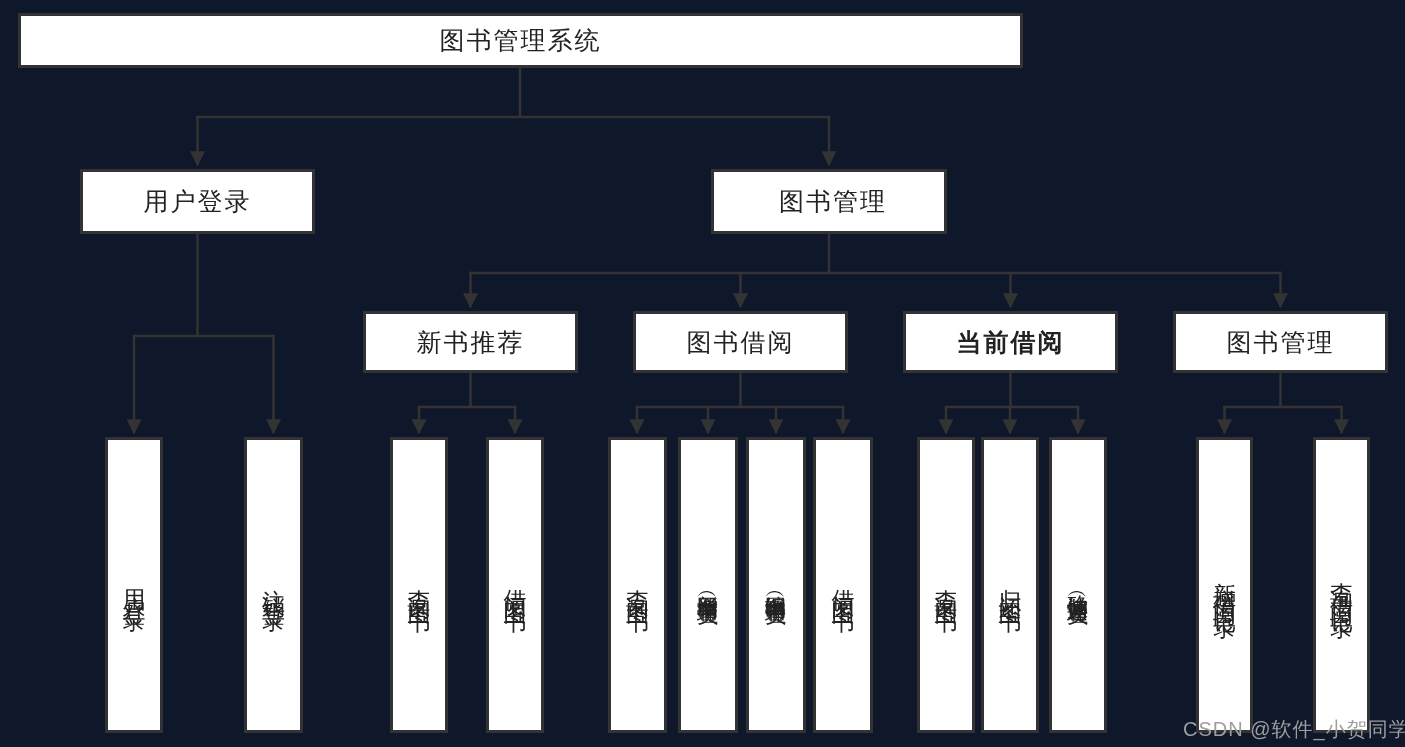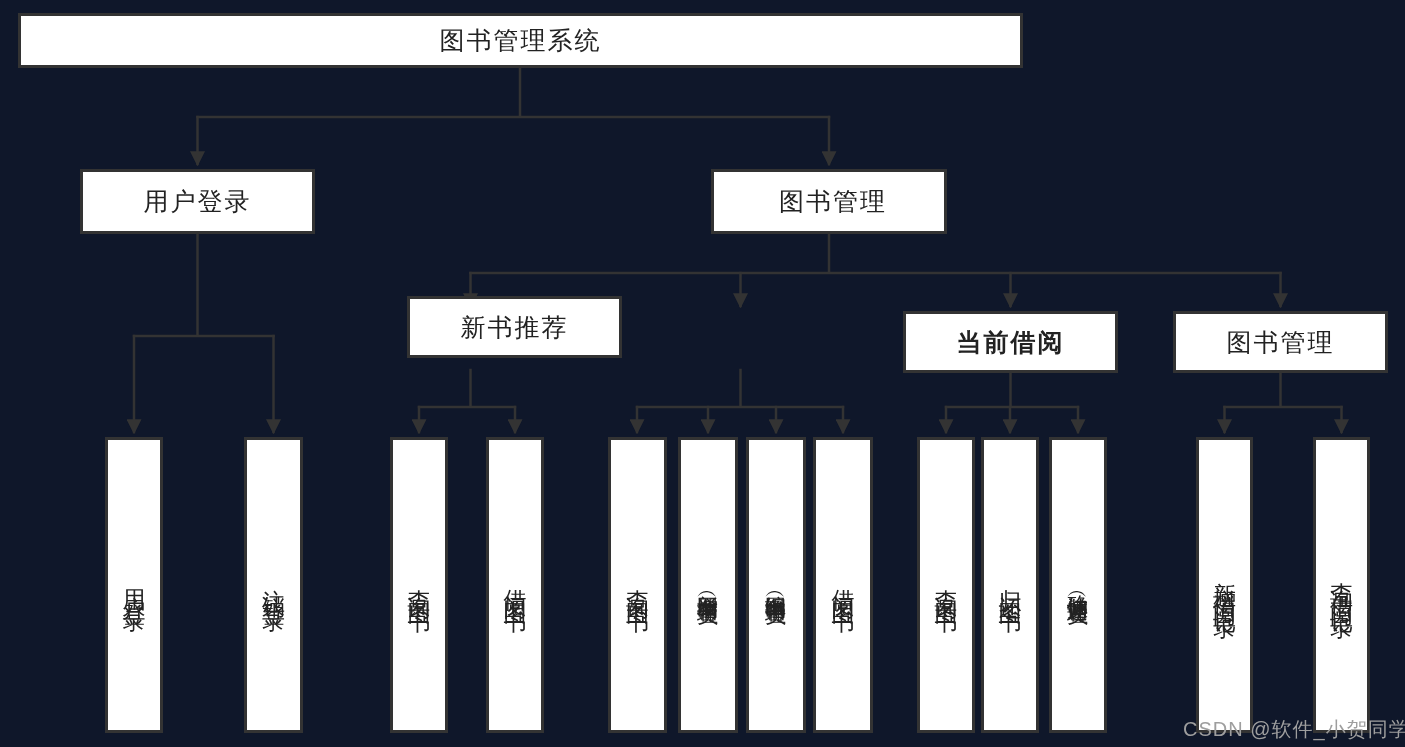--- a/index.html
+++ b/index.html
@@ -112,22 +112,25 @@
     <span class="hlabel">图书管理系统</span>
   </div>
 
   <div class="node" style="left:80px; top:169px; width:235px; height:65px;">
     <span class="hlabel">用户登录</span>
   </div>
   <div class="node" style="left:711px; top:169px; width:236px; height:65px;padding-left:8px;">
     <span class="hlabel">图书管理</span>
   </div>
 
-  <div class="node" style="left:363px; top:296px; width:215px; height:62px;margin-left:44px;">
+  <div class="node" style="left:363px; top:311px; width:215px; height:62px;">
     <span class="hlabel">新书推荐</span>
+  </div>
+  <div class="node" style="left:633px; top:311px; width:215px; height:62px;">
+    <span class="hlabel">图书借阅</span>
   </div>
   <div class="node" style="left:903px; top:311px; width:215px; height:62px;font-weight:bold;">
     <span class="hlabel">当前借阅</span>
   </div>
   <div class="node" style="left:1173px; top:311px; width:215px; height:62px;">
     <span class="hlabel">图书管理</span>
   </div>
 
   <div class="node leaf" style="left:105px; top:437px; width:58px; height:296px;">
     <span class="vlabel">用户登录</span>

